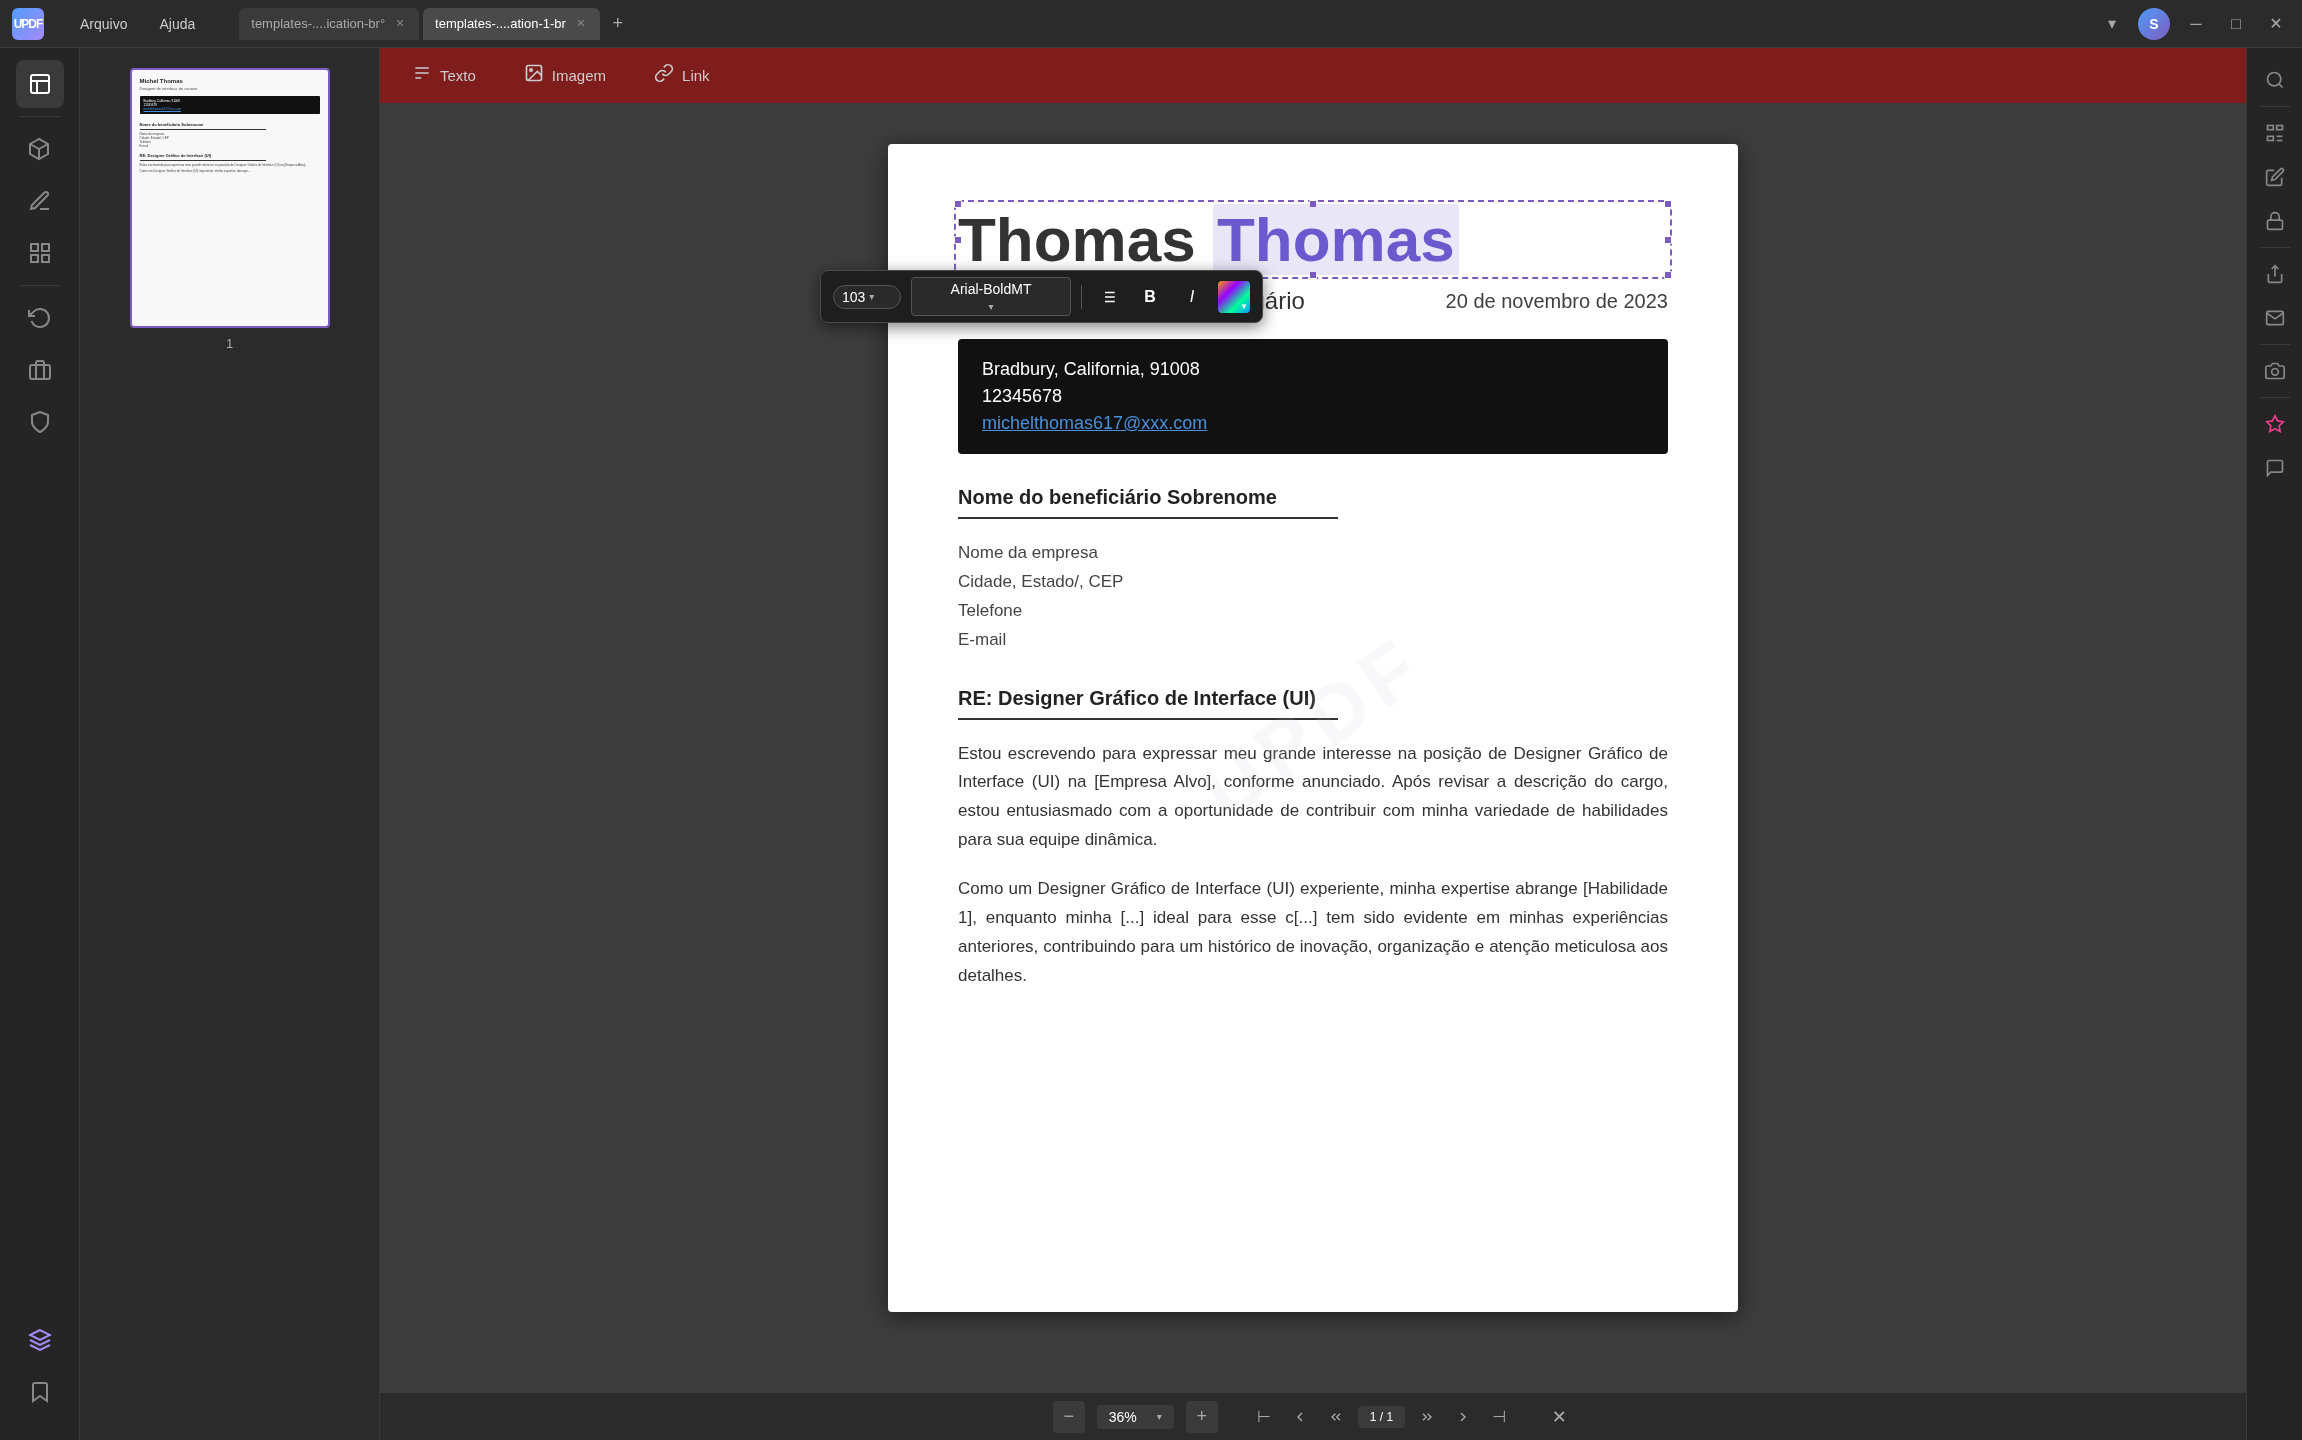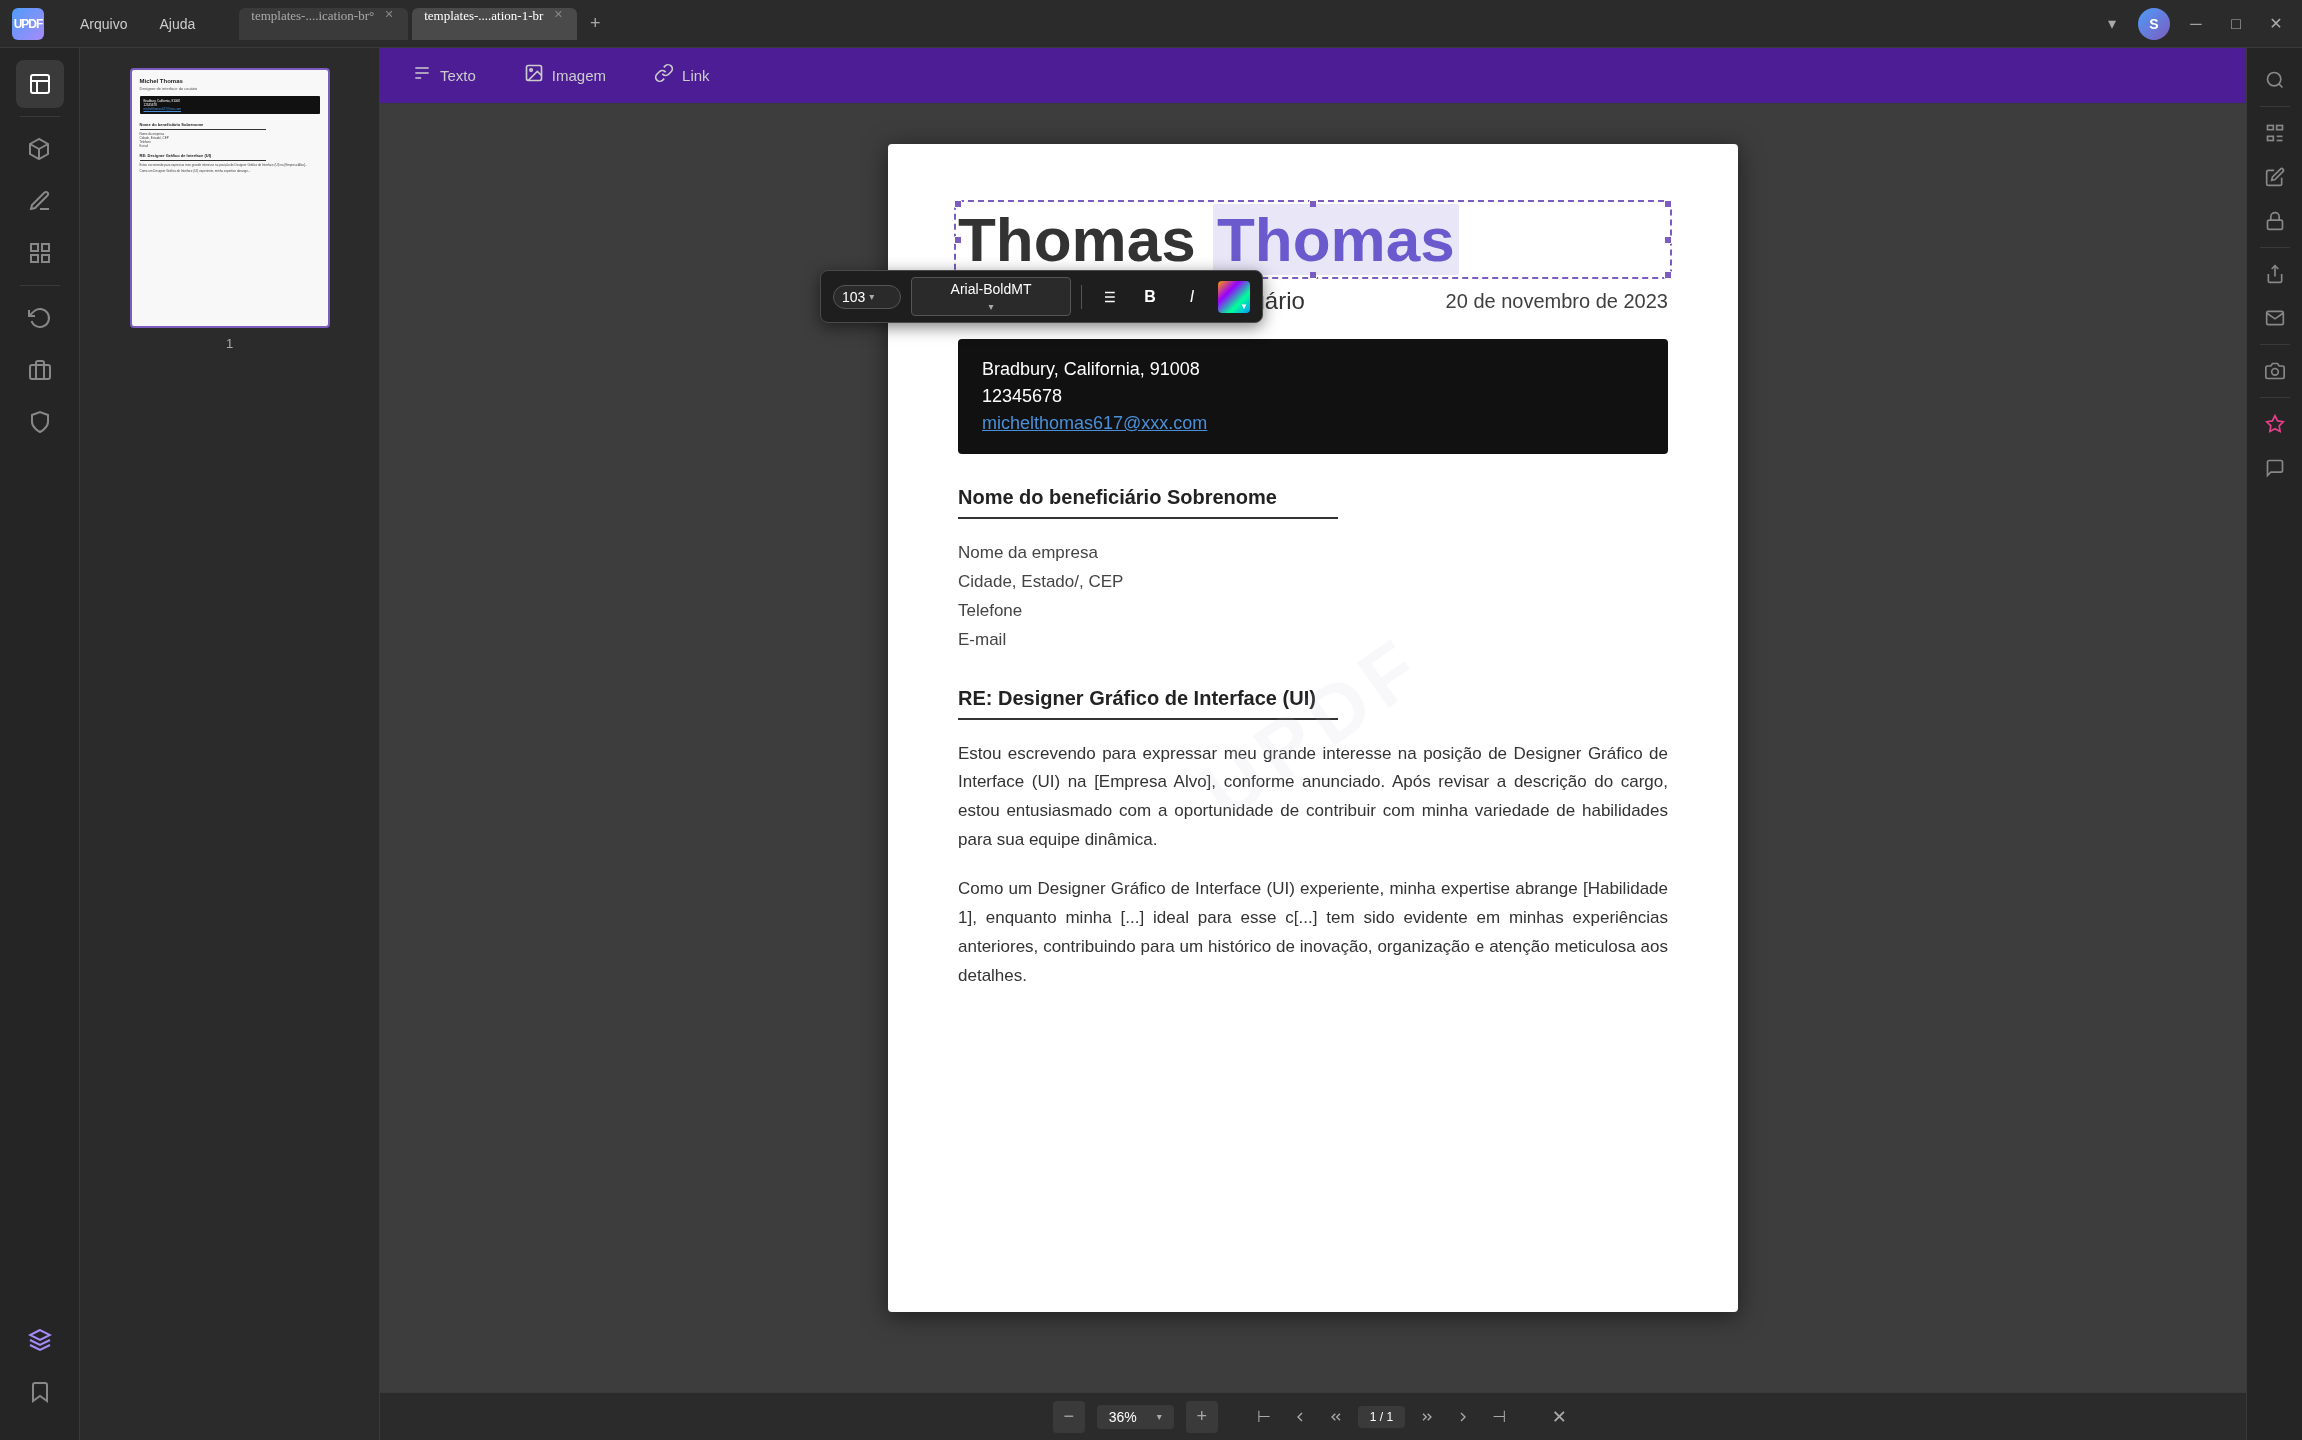--- a/index.html
+++ b/index.html
@@ -52,29 +52,29 @@
     .tab-bar {
       display: flex;
       align-items: center;
       margin-left: 24px;
       gap: 4px;
       flex: 1;
     }
     .tab {
       height: 32px;
       display: flex;
+      align-items: center;
       padding: 0 12px;
       background: #3a3a3a;
       border-radius: 6px 6px 0 0;
       font-size: 13px;
       color: #aaa;
       cursor: pointer;
       gap: 8px;
       white-space: nowrap;
-      font-family: Liberation Serif, serif;
     }
     .tab.active {
       background: #4a4a4a;
       color: #fff;
     }
     .tab .close-btn {
       font-size: 11px;
       color: #888;
       cursor: pointer;
       width: 14px;
@@ -256,21 +256,21 @@
 
     
     .toolbar-area {
       flex: 1;
       display: flex;
       flex-direction: column;
       overflow: hidden;
     }
     .toolbar {
       height: 56px;
-      background: #4c1d95;
+      background: #7f1d1d;
       border-bottom: 1px solid #3a3a3a;
       display: flex;
       align-items: center;
       padding: 0 20px;
       gap: 24px;
       flex-shrink: 0;
     }
     .toolbar-item {
       display: flex;
       align-items: center;

